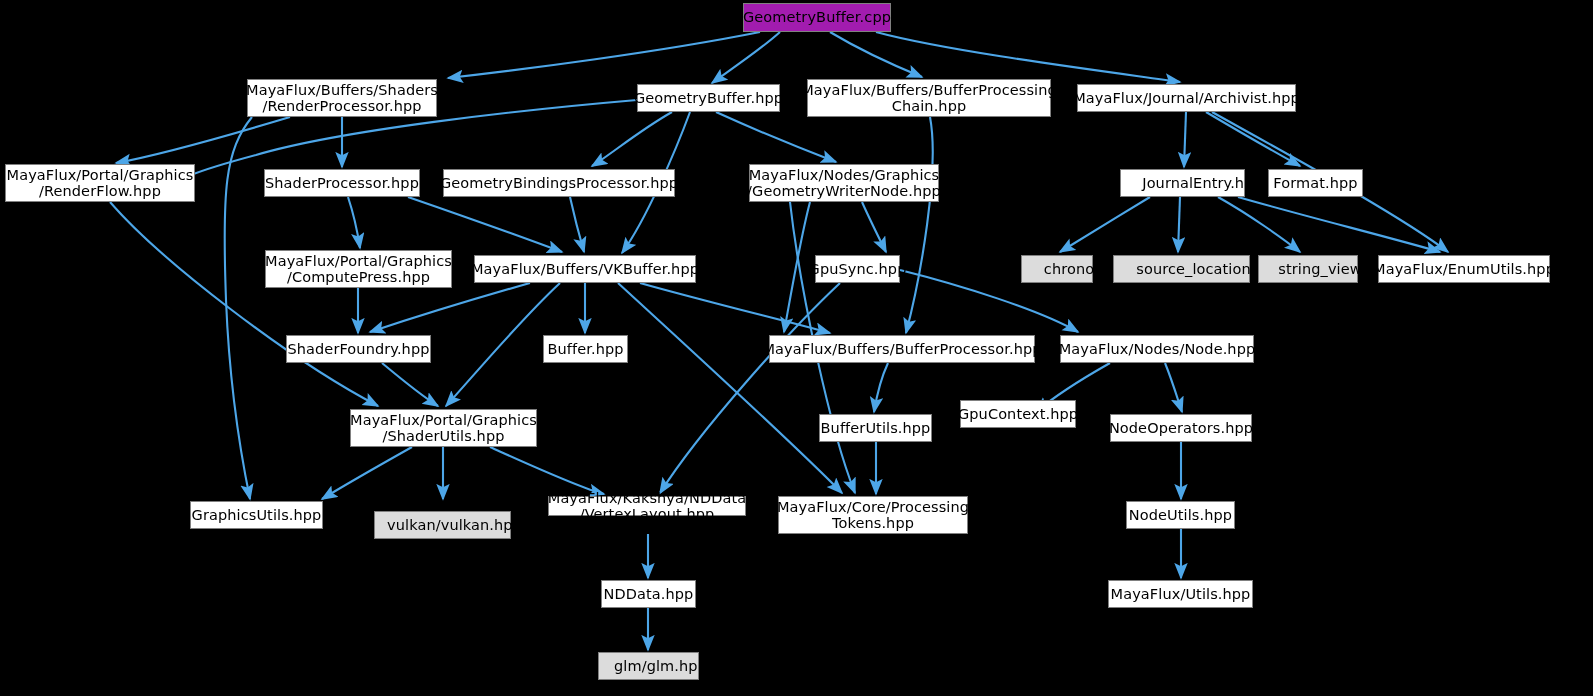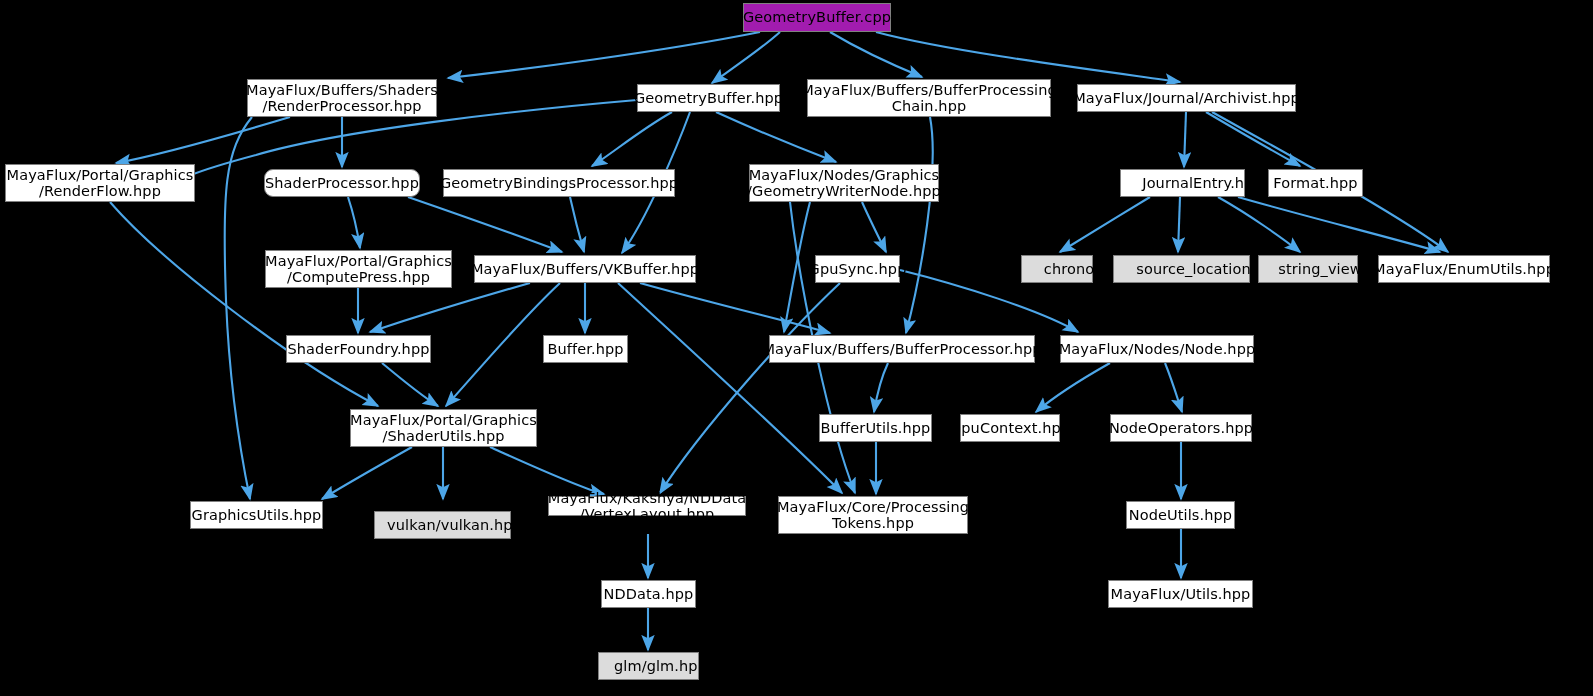--- a/index.html
+++ b/index.html
@@ -75,42 +75,42 @@
   <div id="nodes">
       <div class="node root" style="left: 743px; top: 3px; width: 148px; height: 29px;">GeometryBuffer.cpp</div>
       <div class="node" style="left: 247px; top: 79px; width: 190px; height: 38px;">MayaFlux/Buffers/Shaders
 /RenderProcessor.hpp</div>
       <div class="node" style="left: 637px; top: 84px; width: 143px; height: 28px;">GeometryBuffer.hpp</div>
       <div class="node" style="left: 807px; top: 79px; width: 244px; height: 38px;">MayaFlux/Buffers/BufferProcessing
 Chain.hpp</div>
       <div class="node" style="left: 1077px; top: 84px; width: 219px; height: 28px;">MayaFlux/Journal/Archivist.hpp</div>
       <div class="node" style="left: 5px; top: 164px; width: 190px; height: 38px;">MayaFlux/Portal/Graphics
 /RenderFlow.hpp</div>
-      <div class="node" style="left: 264px; top: 169px; width: 156px; height: 28px; border-radius: 9px;">ShaderProcessor.hpp</div>
+      <div class="node" style="left: 264px; top: 169px; width: 156px; height: 28px;">ShaderProcessor.hpp</div>
       <div class="node" style="left: 443px; top: 169px; width: 232px; height: 28px;">GeometryBindingsProcessor.hpp</div>
       <div class="node" style="left: 749px; top: 164px; width: 190px; height: 38px;">MayaFlux/Nodes/Graphics
 /GeometryWriterNode.hpp</div>
       <div class="node" style="left: 1120px; top: 169px; width: 125px; height: 28px; padding-left: 40px;">JournalEntry.hpp</div>
       <div class="node" style="left: 1268px; top: 169px; width: 95px; height: 28px;">Format.hpp</div>
       <div class="node" style="left: 265px; top: 250px; width: 187px; height: 38px;">MayaFlux/Portal/Graphics
 /ComputePress.hpp</div>
       <div class="node" style="left: 474px; top: 255px; width: 222px; height: 28px;">MayaFlux/Buffers/VKBuffer.hpp</div>
       <div class="node" style="left: 815px; top: 255px; width: 85px; height: 28px;">GpuSync.hpp</div>
       <div class="node sys" style="left: 1021px; top: 255px; width: 72px; height: 28px;">chrono</div>
       <div class="node sys" style="left: 1113px; top: 255px; width: 137px; height: 28px;">source_location</div>
       <div class="node sys" style="left: 1258px; top: 255px; width: 100px; height: 28px;">string_view</div>
       <div class="node" style="left: 1378px; top: 255px; width: 172px; height: 28px;">MayaFlux/EnumUtils.hpp</div>
       <div class="node" style="left: 286px; top: 335px; width: 145px; height: 28px;">ShaderFoundry.hpp</div>
       <div class="node" style="left: 543px; top: 335px; width: 85px; height: 28px;">Buffer.hpp</div>
       <div class="node" style="left: 769px; top: 335px; width: 266px; height: 28px;">MayaFlux/Buffers/BufferProcessor.hpp</div>
       <div class="node" style="left: 1060px; top: 335px; width: 194px; height: 28px;">MayaFlux/Nodes/Node.hpp</div>
       <div class="node" style="left: 350px; top: 409px; width: 187px; height: 38px;">MayaFlux/Portal/Graphics
 /ShaderUtils.hpp</div>
       <div class="node" style="left: 819px; top: 414px; width: 113px; height: 28px;">BufferUtils.hpp</div>
-      <div class="node" style="left: 960px; top: 414px; width: 100px; height: 28px;">GpuContext.hpp</div>
+      <div class="node" style="left: 960px; top: 400px; width: 116px; height: 28px;">GpuContext.hpp</div>
       <div class="node" style="left: 1110px; top: 414px; width: 142px; height: 28px;">NodeOperators.hpp</div>
       <div class="node" style="left: 190px; top: 501px; width: 133px; height: 28px;">GraphicsUtils.hpp</div>
       <div class="node sys" style="left: 374px; top: 511px; width: 137px; height: 28px;">vulkan/vulkan.hpp</div>
       <div class="node" style="left: 548px; top: 496px; width: 198px; height: 20px;">MayaFlux/Kakshya/NDData
 /VertexLayout.hpp</div>
       <div class="node" style="left: 778px; top: 496px; width: 190px; height: 38px;">MayaFlux/Core/Processing
 Tokens.hpp</div>
       <div class="node" style="left: 1126px; top: 501px; width: 109px; height: 28px;">NodeUtils.hpp</div>
       <div class="node" style="left: 601px; top: 580px; width: 95px; height: 28px;">NDData.hpp</div>
       <div class="node" style="left: 1108px; top: 580px; width: 145px; height: 28px;">MayaFlux/Utils.hpp</div>

